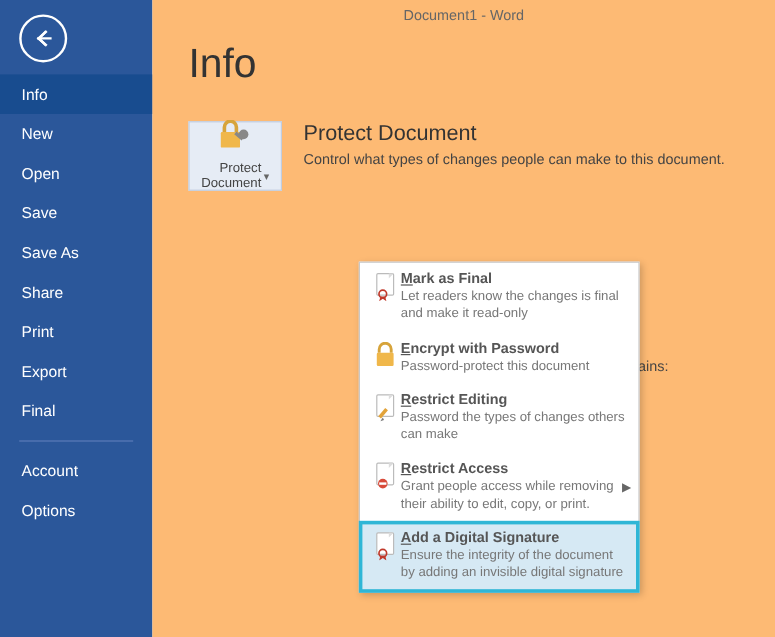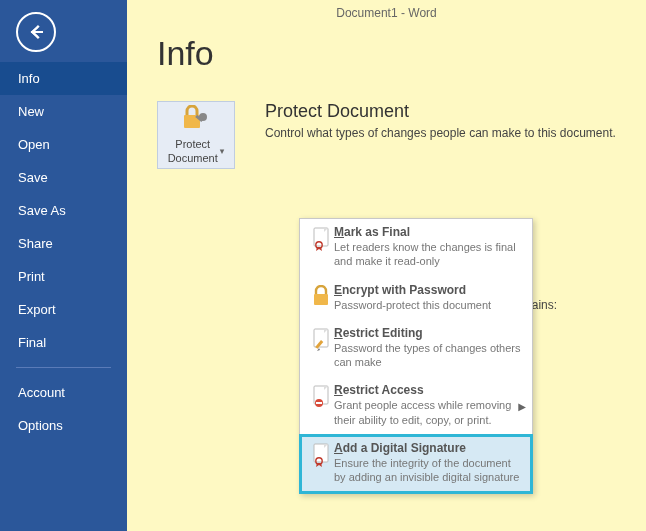--- a/index.html
+++ b/index.html
@@ -5,29 +5,29 @@
   * { box-sizing: border-box; margin: 0; padding: 0; }
   body { font-family: "Segoe UI", Arial, sans-serif; font-size: 12px; color: #333; background: #fff; width: 646px; height: 531px; overflow: hidden; }
   .app { display: flex; height: 531px; }
   .sidebar { width: 127px; background: #2b579a; color: #fff; display: flex; flex-direction: column; }
   .back-btn { width: 40px; height: 40px; border: 2px solid #fff; border-radius: 50%; margin: 12px 0 10px 16px; display: flex; align-items: center; justify-content: center; cursor: pointer; }
   .back-btn svg { fill: #fff; }
   .nav { display: flex; flex-direction: column; }
   .nav-item { padding: 9px 18px; font-size: 13px; cursor: pointer; }
   .nav-item.active { background: #184c8f; }
   .nav-sep { height: 1px; background: #5a7bb8; margin: 8px 16px; }
-  .main { flex: 1; background: #fef9c3; position: relative; }
+  .main { flex: 1; background: #fdba74; position: relative; }
   .titlebar { text-align: center; padding: 6px 0 2px 0; font-size: 12px; color: #666; }
   .content { padding: 12px 30px 0 30px; }
   .page-title { font-size: 34px; font-weight: 300; color: #333; margin-bottom: 28px; }
   .row { display: flex; align-items: flex-start; }
-  .bigbtn { width: 78px; height: 68px; background: #e6ecf5; border: 1px solid #c0cde0; display: flex; flex-direction: column; align-items: center; justify-content: center; font-size: 11px; color: #444; text-align: center; line-height: 1.2; cursor: pointer; }
+  .bigbtn { width: 78px; height: 58px; background: #e6ecf5; border: 1px solid #c0cde0; display: flex; flex-direction: column; align-items: center; justify-content: center; font-size: 11px; color: #444; text-align: right; line-height: 1.2; cursor: pointer; }
   .bigbtn .ic { margin-bottom: 4px; }
   .bigbtn .lbl { display: flex; align-items: center; gap: 2px; }
-  .section-head { margin-left: 30px; }
+  .section-head { margin-left: 18px; }
   .section-title { font-size: 18px; color: #333; margin-bottom: 4px; }
   .section-sub { font-size: 12px; color: #444; }
   .ghost-text { position: absolute; font-size: 12px; color: #444; line-height: 1.6; }
   .dropdown { position: absolute; left: 172px; top: 218px; width: 234px; background: #fff; border: 1px solid #c8c8c8; box-shadow: 2px 2px 6px rgba(0,0,0,0.2); }
   .dd-item { display: flex; padding: 6px 8px 8px 8px; border-bottom: 0; cursor: pointer; position: relative; }
   .dd-item.highlight { background: #d6e9f4; outline: 3px solid #2fb6d6; outline-offset: -2px; }
   .dd-ico { width: 26px; flex-shrink: 0; display: flex; justify-content: center; padding-top: 2px; }
   .dd-txt { flex: 1; }
   .dd-title { font-size: 12px; font-weight: bold; color: #555; }
   .dd-title .ul { text-decoration: underline; }

